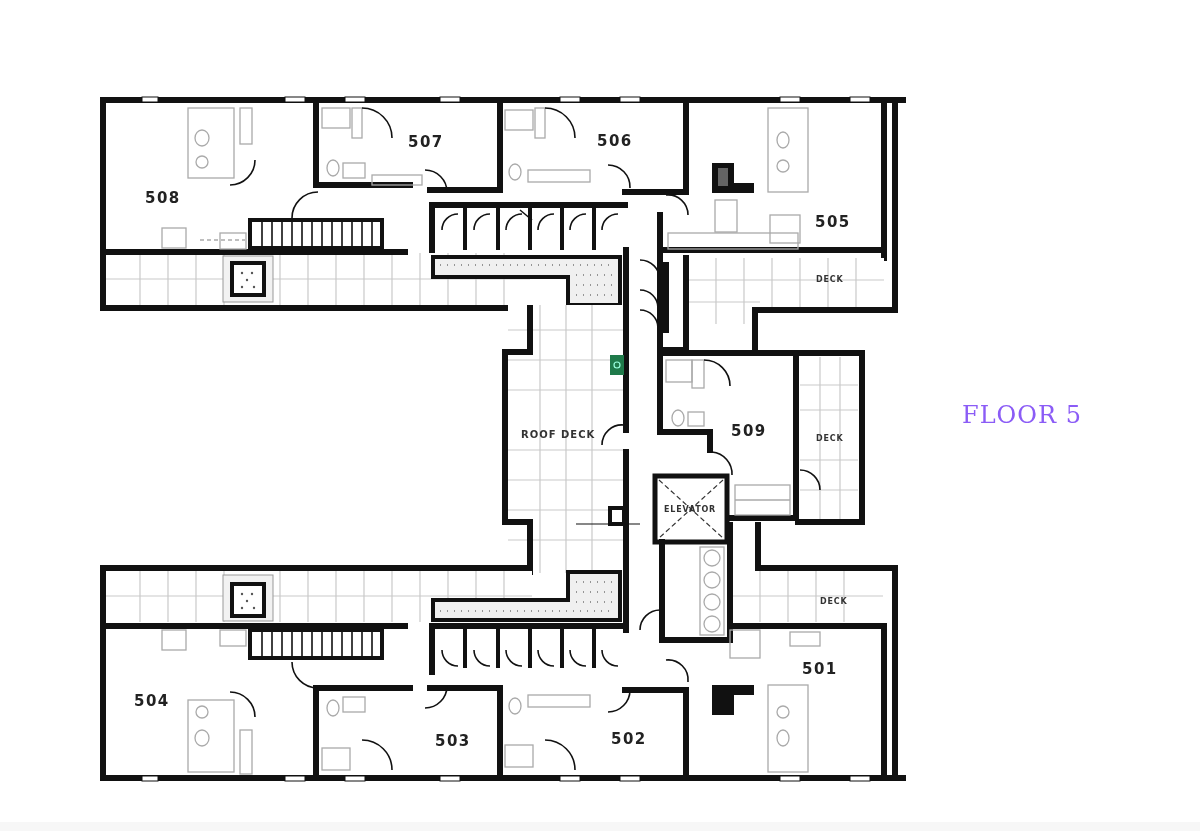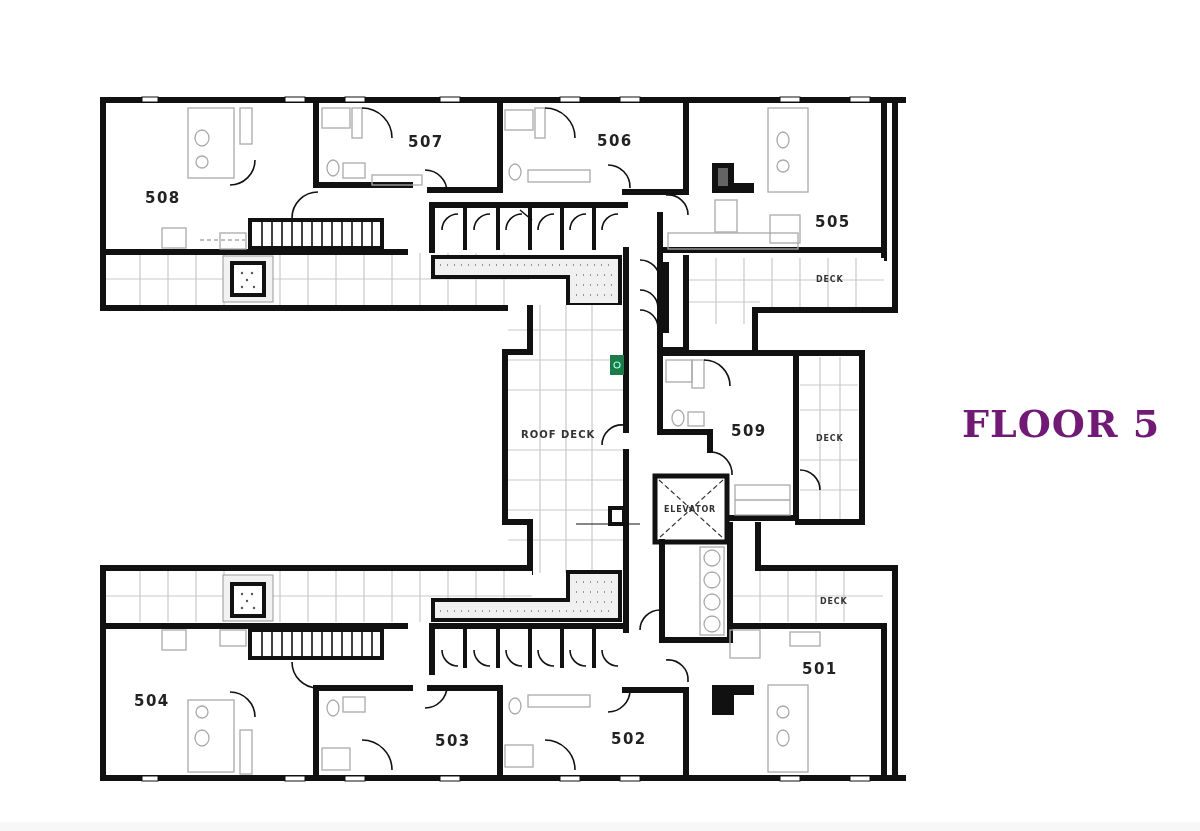--- a/index.html
+++ b/index.html
@@ -1,21 +1,21 @@
 <!DOCTYPE html>
 <html><head>
 <meta charset="utf-8">
 <style>
   html, body { margin: 0; padding: 0; background: #ffffff; }
   body { width: 1200px; height: 831px; position: relative; overflow: hidden; font-family: "DejaVu Sans", sans-serif; }
   #plan { position: absolute; left: 0; top: 0; width: 1200px; height: 831px; }
   .unit-label { font-family: "DejaVu Sans", sans-serif; font-weight: bold; font-size: 15px; fill: #222; letter-spacing: 1.5px; }
   .small-label { font-family: "DejaVu Sans", sans-serif; font-weight: bold; font-size: 8px; fill: #333; letter-spacing: 0.8px; }
   .mid-label { font-family: "DejaVu Sans", sans-serif; font-weight: bold; font-size: 10px; fill: #333; letter-spacing: 1px; }
-  .floor-title { position: absolute; left: 962px; top: 401px; font-family: "DejaVu Serif", serif; font-size: 38px; color: #701a75; letter-spacing: 1px; white-space: nowrap; font-weight: bold; }
+  .floor-title { position: absolute; left: 962px; top: 401px; font-family: "DejaVu Serif", serif; font-size: 24px; color: #8b5cf6; letter-spacing: 1px; white-space: nowrap; }
   .bottom-strip { position: absolute; left: 0; top: 822px; width: 1200px; height: 9px; background: #f7f7f7; }
   .wall { stroke: #111; stroke-width: 6; fill: none; stroke-linecap: square; }
   .fix { stroke: #aaa; stroke-width: 1.3; fill: none; }
   .grid { stroke: #c9c9c9; stroke-width: 1.2; }
   .door { stroke: #111; stroke-width: 1.6; fill: none; }
   .win { fill: #fff; stroke: #111; stroke-width: 1; }
 </style>
 </head>
 <body>
 

